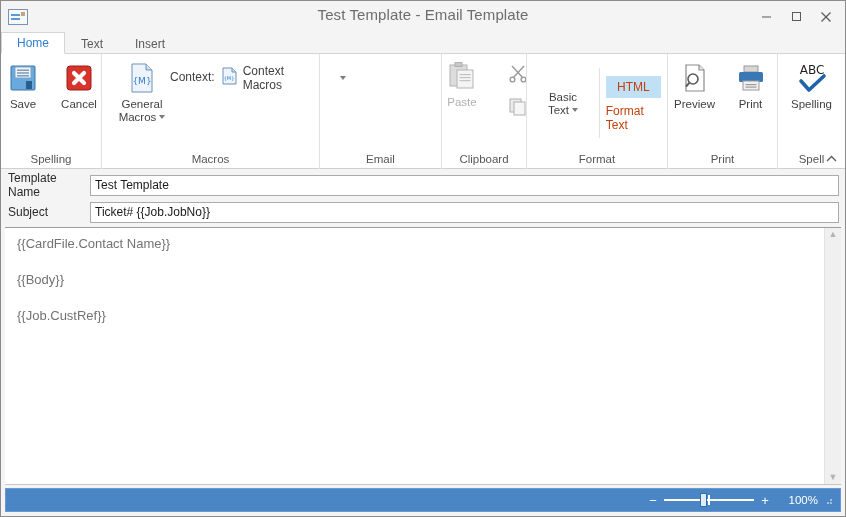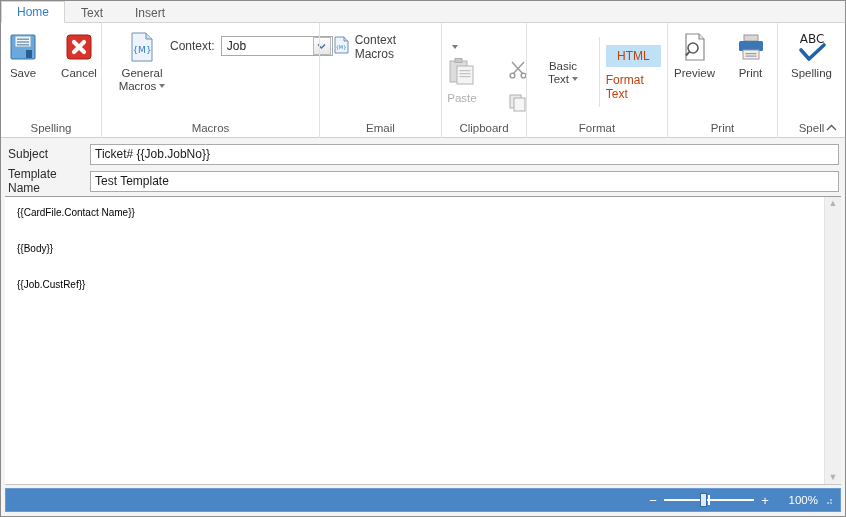--- a/index.html
+++ b/index.html
@@ -209,21 +209,21 @@
   .fmt-btn {
     height: 22px;
     display: flex; align-items: center; justify-content: center;
     font-size: 12px; color: #c2410c;
     box-sizing: border-box;
   }
   .fmt-btn.sel { background: #bfe0f5; }
   .fmt-btn + .fmt-btn { margin-top: 9px; }
 
   
-  .clip-wrap { display: flex; align-items: flex-end; padding-top: 2px; gap: 24px; }
+  .clip-wrap { display: flex; align-items: flex-start; padding-top: 2px; gap: 24px; }
   .clip-small { display: flex; flex-direction: column; align-items: center; padding-top: 4px; }
   .clip-small .s1 { height: 30px; display:flex; align-items:center; }
   .clip-small .s2 { height: 30px; display:flex; align-items:center; margin-top: 4px;}
 
   .ribbon-collapse {
     position: absolute;
     right: 5px;
     bottom: 1px;
     width: 18px; height: 16px;
     display: flex; align-items: center; justify-content: center;
@@ -272,22 +272,22 @@
     background: #ffffff;
     border-top: 1px solid #9d9d9d;
     border-bottom: 1px solid #c6c6c6;
     box-sizing: border-box;
     min-height: 0;
     margin: 0 4px;
   }
   .editor {
     flex: 1;
     padding: 10px 0 0 12px;
-    font-size: 10px;
-    color: #000000;
+    font-size: 13px;
+    color: #737373;
     line-height: 12px;
     overflow: hidden;
   }
   .editor p { margin: 0 0 24px 0; }
   .vscroll {
     width: 17px;
     flex: none;
     background: #f0f0f0;
     border-left: 1px solid #e3e3e3;
     display: flex;
@@ -335,20 +335,46 @@
     font-size: 11.5px; color: #ffffff; width: 36px; text-align: right; margin-left: 10px;
   }
   .grip { width: 12px; height: 12px; margin-left: 4px; position: relative; }
   .grip i { position: absolute; width: 2px; height: 2px; background: #9fc0e0; }
 </style>
 </head>
 <body>
 
 <div id="app">
 
+  <div class="titlebar">
+    <div class="app-icon">
+      <i class="l1"></i>
+        <i class="l2"></i>
+        <i class="sq"></i>
+    </div>
+    <div class="title-text">Test Template - Email Template</div>
+    <div class="win-controls">
+      <div class="win-btn">
+        <svg width="11" height="11" viewBox="0 0 11 11">
+            <line x1="1" y1="6" x2="10" y2="6" stroke="#5b5b5b" stroke-width="1"></line>
+          </svg>
+      </div>
+      <div class="win-btn">
+        <svg width="11" height="11" viewBox="0 0 11 11">
+            <rect x="1.5" y="1.5" width="8" height="8" fill="none" stroke="#5b5b5b" stroke-width="1"></rect>
+          </svg>
+      </div>
+      <div class="win-btn">
+        <svg width="12" height="12" viewBox="0 0 12 12">
+            <line x1="1.5" y1="1.5" x2="10.5" y2="10.5" stroke="#5b5b5b" stroke-width="1.2"></line>
+            <line x1="10.5" y1="1.5" x2="1.5" y2="10.5" stroke="#5b5b5b" stroke-width="1.2"></line>
+          </svg>
+      </div>
+    </div>
+  </div>
 
   <div class="tabstrip">
     <div class="tab active">
         <span>Home</span>
       </div>
     <div class="tab">
         <span>Text</span>
       </div>
     <div class="tab">
         <span>Insert</span>
@@ -397,28 +423,20 @@
           </div>
           <div class="bl">
             <span>General</span><br>
             <span>Macros</span><span class="caret"></span>
           </div>
         </div>
 
         <div class="mac-col">
           <div class="ctx-row">
             <span class="ctx-label">Context:</span>
-            <div class="combo">
-              <span class="cval">Job</span>
-              <span class="cbtn">
-                <svg width="9" height="6" viewBox="0 0 9 6">
-                    <path d="M1 1.5 L4.5 5 L8 1.5" fill="none" stroke="#4a6f96" stroke-width="1.3"></path>
-                  </svg>
-              </span>
-            </div>
           </div>
           <div class="ctxmac-row">
             <span>
               <svg width="16" height="18" viewBox="0 0 16 18">
                 <path d="M2 1 h9 l4 4 v12 h-13 z" fill="#eef4fb" stroke="#6d91b5"></path>
                 <path d="M11 1 v4 h4" fill="#cfe0ef" stroke="#6d91b5"></path>
                 <text x="8" y="13" font-family="DejaVu Sans, sans-serif" font-size="5" fill="#2f7fd0" text-anchor="middle">{M}</text>
               </svg>
             </span>
             <span class="cm-label">Context Macros</span>
@@ -540,26 +558,26 @@
 
     <div class="ribbon-collapse">
       <svg width="11" height="8" viewBox="0 0 11 8">
           <path d="M1 6 L5.5 1.5 L10 6" fill="none" stroke="#5a5a5a" stroke-width="1.3"></path>
         </svg>
     </div>
   </div>
 
   <div class="form-area">
     <div class="form-row">
+      <div class="form-label">Template Name</div>
+      <input class="form-input" type="text" value="Test Template" style="">
+    </div>
+    <div class="form-row">
       <div class="form-label">Subject</div>
       <input class="form-input" type="text" value="Ticket# {{Job.JobNo}}" style="">
-    </div>
-    <div class="form-row">
-      <div class="form-label">Template Name</div>
-      <input class="form-input" type="text" value="Test Template" style="">
     </div>
   </div>
 
   <div class="editor-wrap">
     <div class="editor">
       <p>{{CardFile.Contact Name}}</p>
       <p>{{Body}}</p>
       <p>{{Job.CustRef}}</p>
     </div>
     <div class="vscroll">

